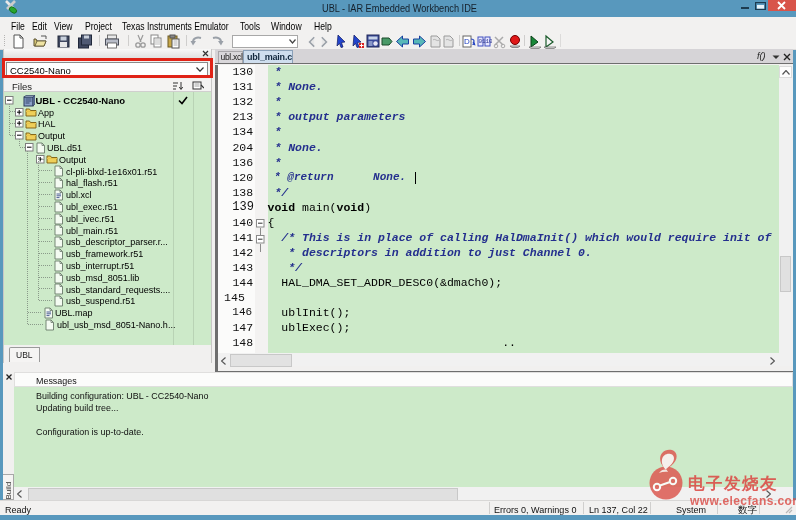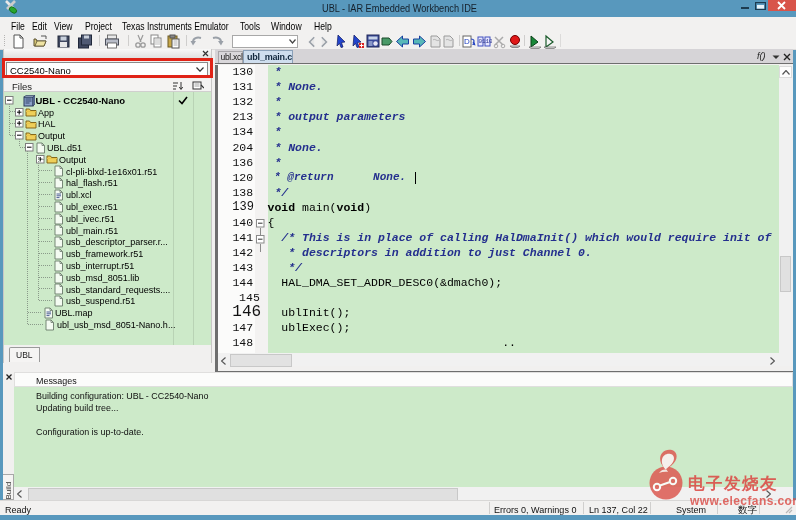--- a/index.html
+++ b/index.html
@@ -388,23 +388,23 @@
 <div class="a mono" style="left:232.3px;top:214.86px;width:20.8px;height:15px;line-height:15px;font-size:11.5px;color:#111;text-align:right;">140</div>
 <div class="a mono" style="left:267.5px;top:214.86px;height:15px;line-height:15px;font-size:11.5px;white-space:pre;color:#000;">{</div>
 <div class="a mono" style="left:232.3px;top:229.926px;width:20.8px;height:15px;line-height:15px;font-size:11.5px;color:#111;text-align:right;">141</div>
 <div class="a mono" style="left:267.5px;top:229.926px;height:15px;line-height:15px;font-size:11.5px;white-space:pre;color:#000;">  <span style="color:#242f8e;font-style:italic;font-weight:bold;">/* This is in place of calling HalDmaInit() which would require init of th</span></div>
 <div class="a mono" style="left:232.3px;top:244.99200000000002px;width:20.8px;height:15px;line-height:15px;font-size:11.5px;color:#111;text-align:right;">142</div>
 <div class="a mono" style="left:267.5px;top:244.99200000000002px;height:15px;line-height:15px;font-size:11.5px;white-space:pre;color:#000;">   <span style="color:#242f8e;font-style:italic;font-weight:bold;">* descriptors in addition to just Channel 0.</span></div>
 <div class="a mono" style="left:232.3px;top:260.058px;width:20.8px;height:15px;line-height:15px;font-size:11.5px;color:#111;text-align:right;">143</div>
 <div class="a mono" style="left:267.5px;top:260.058px;height:15px;line-height:15px;font-size:11.5px;white-space:pre;color:#000;">   <span style="color:#242f8e;font-style:italic;font-weight:bold;">*/</span></div>
 <div class="a mono" style="left:232.3px;top:275.124px;width:20.8px;height:15px;line-height:15px;font-size:11.5px;color:#111;text-align:right;">144</div>
 <div class="a mono" style="left:267.5px;top:275.124px;height:15px;line-height:15px;font-size:11.5px;white-space:pre;color:#000;">  HAL_DMA_SET_ADDR_DESC0(&amp;dmaCh0);</div>
-<div class="a mono" style="left:239px;top:290.19px;width:20.8px;height:15px;line-height:15px;font-size:11.5px;color:#111;text-align:right;">145</div>
+<div class="a mono" style="left:224px;top:290.19px;width:20.8px;height:15px;line-height:15px;font-size:11.5px;color:#111;text-align:right;">145</div>
 <div class="a mono" style="left:267.5px;top:290.19px;height:15px;line-height:15px;font-size:11.5px;white-space:pre;color:#000;"></div>
-<div class="a mono" style="left:232.3px;top:305.25600000000003px;width:20.8px;height:15px;line-height:15px;font-size:16px;color:#111;text-align:center;">146</div>
+<div class="a mono" style="left:232.3px;top:305.25600000000003px;width:20.8px;height:15px;line-height:15px;font-size:11px;color:#111;text-align:left;">146</div>
 <div class="a mono" style="left:267.5px;top:305.25600000000003px;height:15px;line-height:15px;font-size:11.5px;white-space:pre;color:#000;">  ublInit();</div>
 <div class="a mono" style="left:232.3px;top:320.322px;width:20.8px;height:15px;line-height:15px;font-size:11.5px;color:#111;text-align:right;">147</div>
 <div class="a mono" style="left:267.5px;top:320.322px;height:15px;line-height:15px;font-size:11.5px;white-space:pre;color:#000;">  ublExec();</div>
 <div class="a mono" style="left:232.3px;top:335.388px;width:20.8px;height:15px;line-height:15px;font-size:11.5px;color:#111;text-align:right;">148</div>
 <div class="a mono" style="left:267.5px;top:335.388px;height:15px;line-height:15px;font-size:11.5px;white-space:pre;color:#000;">                                  ..</div>
 <div class="a" style="left:414.9px;top:171.662px;width:1.6px;height:12px;background:#000;"></div>
 <svg class="a" style="left:255.8px;top:219.46px;" width="9" height="9" viewBox="0 0 9 9">
     <rect x="0.5" y="0.5" width="7.5" height="7.5" fill="#fff" stroke="#8a8a8a"></rect>
     <path d="M2 4.2 h4.5" stroke="#333" stroke-width="1"></path>
   </svg>

